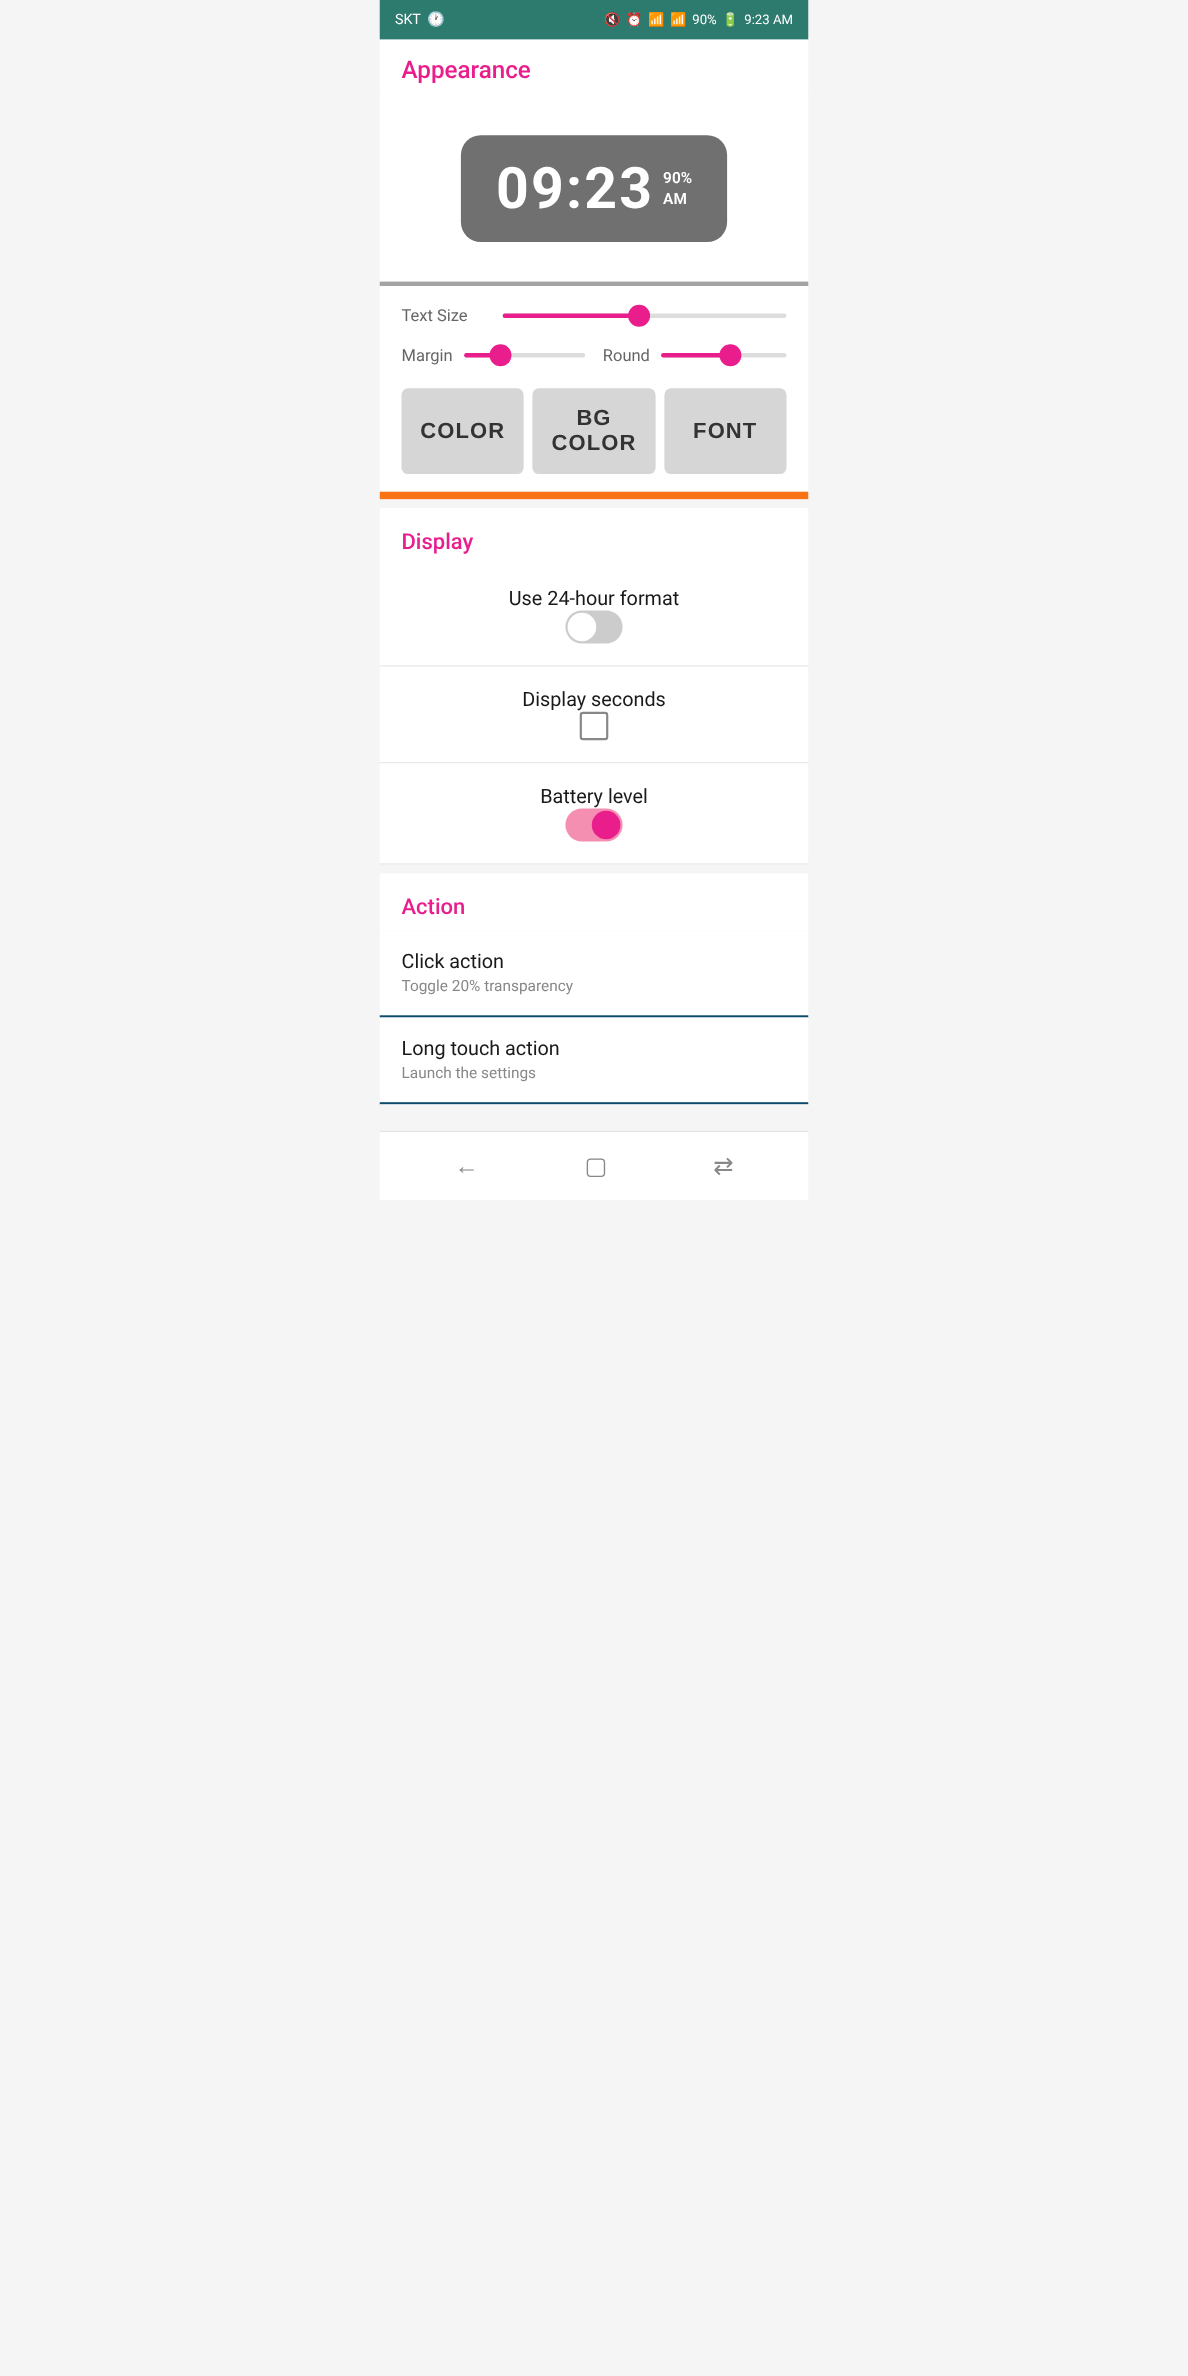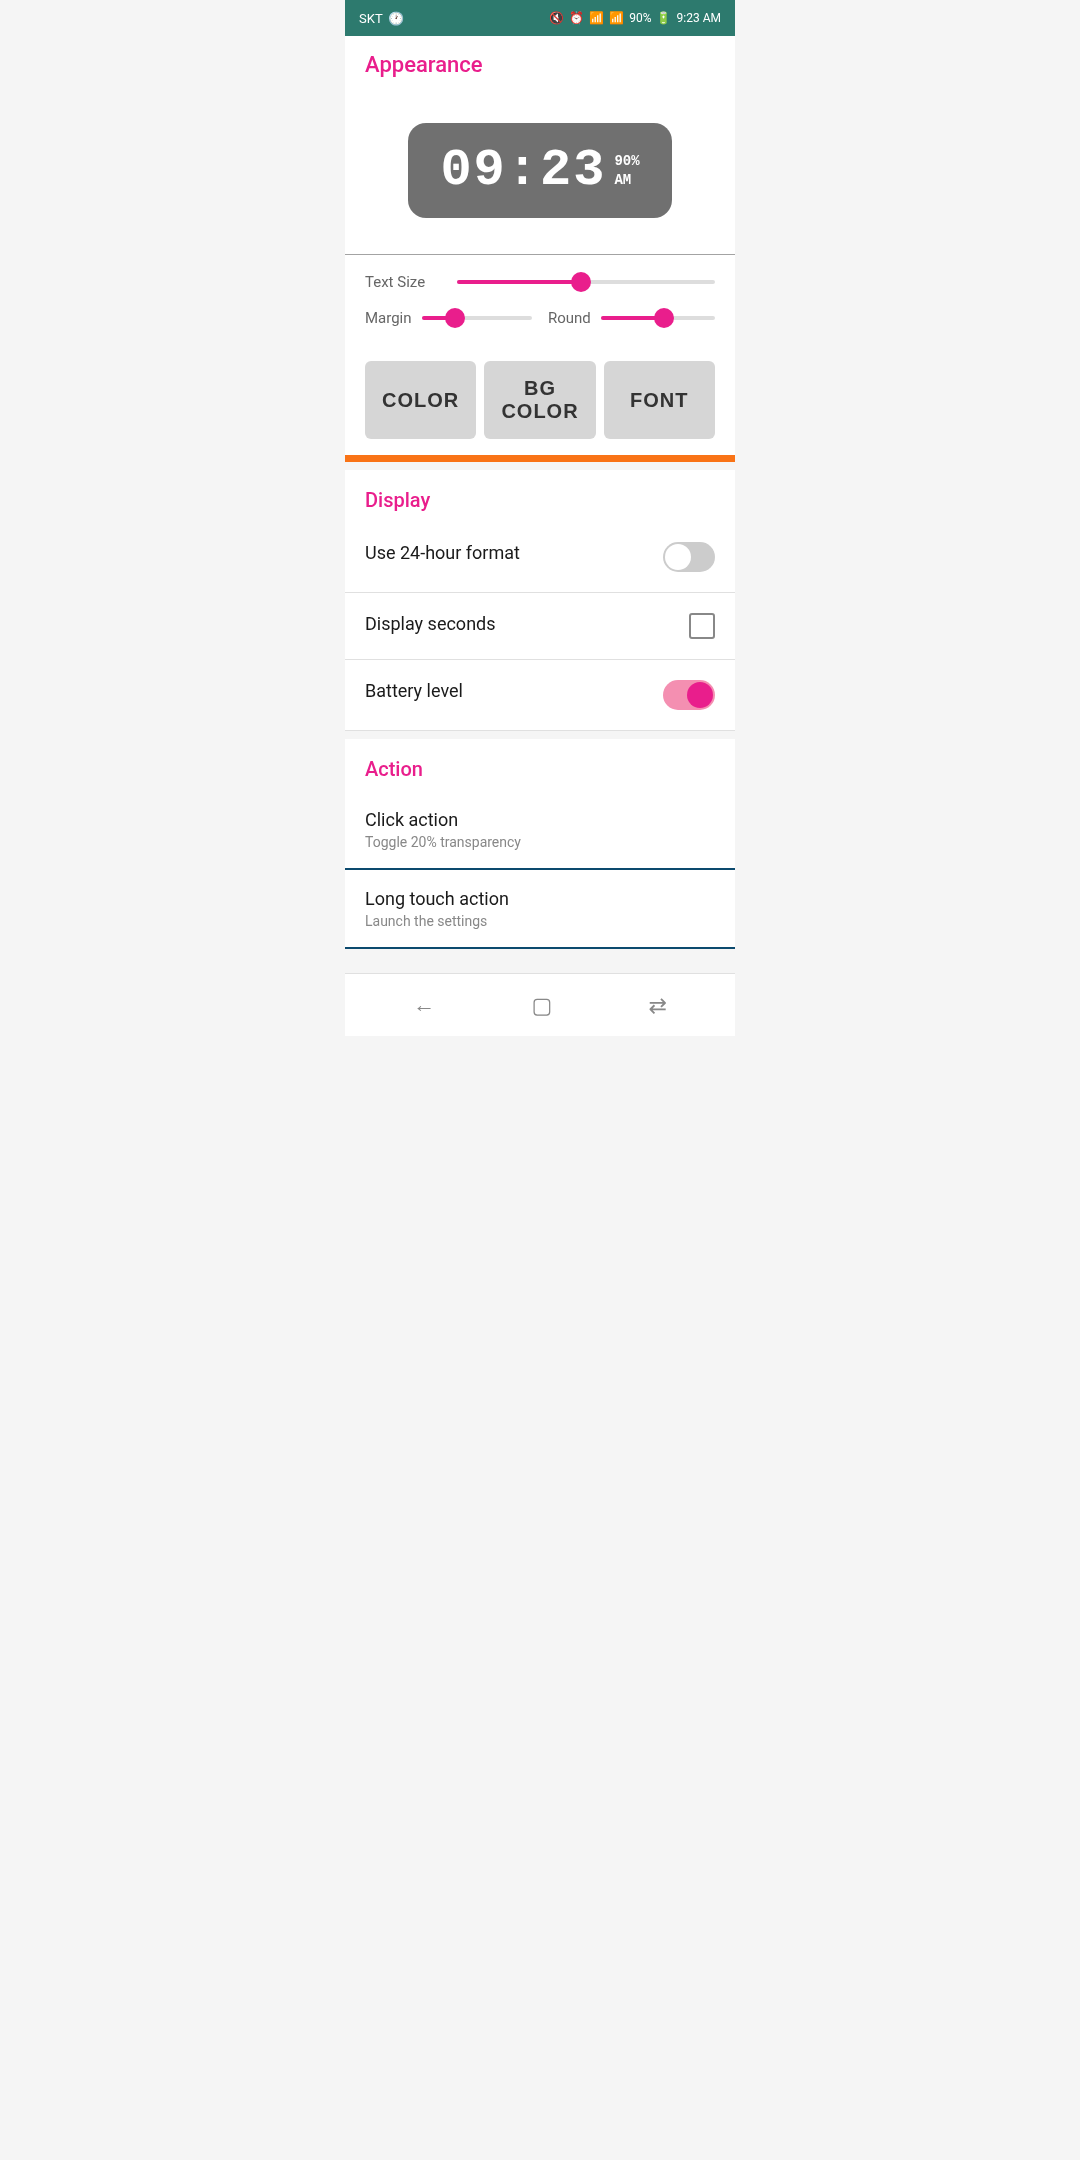--- a/index.html
+++ b/index.html
@@ -38,22 +38,21 @@
       background: #fff;
     }
 
     
     .clock-preview-container {
       background: #fff;
       display: flex;
       align-items: center;
       justify-content: center;
       padding: 36px 20px;
-      border-bottom: 1px solid #a3a3a3;
-      font-family: Liberation Mono, monospace;
+      border-bottom: 4px solid #a3a3a3;
     }
     .clock-widget {
       background: rgba(80, 80, 80, 0.82);
       border-radius: 18px;
       padding: 18px 32px;
       display: flex;
       align-items: center;
       gap: 8px;
     }
     .clock-time {
@@ -120,21 +119,21 @@
       border-radius: 50%;
       top: 50%;
       transform: translateY(-50%);
       cursor: pointer;
     }
 
     .two-sliders-row {
       display: flex;
       align-items: center;
       gap: 16px;
-      margin-bottom: 34px;
+      margin-bottom: 21px;
     }
     .slider-group {
       display: flex;
       align-items: center;
       flex: 1;
       gap: 10px;
     }
     .slider-group .slider-label {
       width: auto;
       white-space: nowrap;
@@ -166,24 +165,25 @@
       font-size: 20px;
       font-weight: 500;
       padding: 18px 20px 10px;
       background: #fff;
     }
 
     
     .list-item {
       background: #fff;
       display: flex;
-      align-items: flex-start;
+      align-items: center;
       justify-content: space-between;
       padding: 20px 20px;
       border-bottom: 1px solid #e0e0e0;
+      flex-direction: column;
     }
     .list-item-label {
       font-size: 18px;
       font-weight: 400;
       color: #1a1a1a;
     }
 
     
     .toggle {
       width: 52px;

